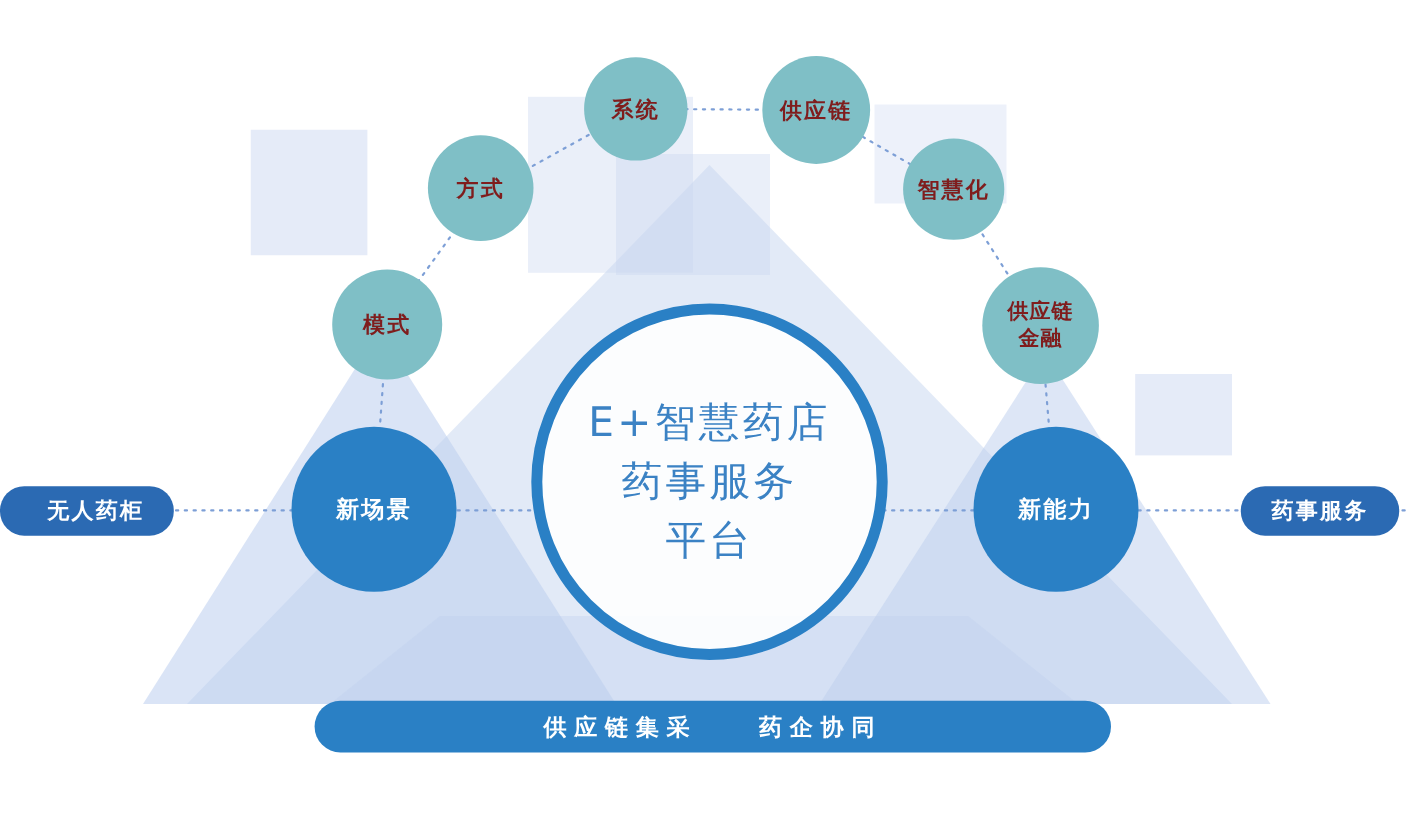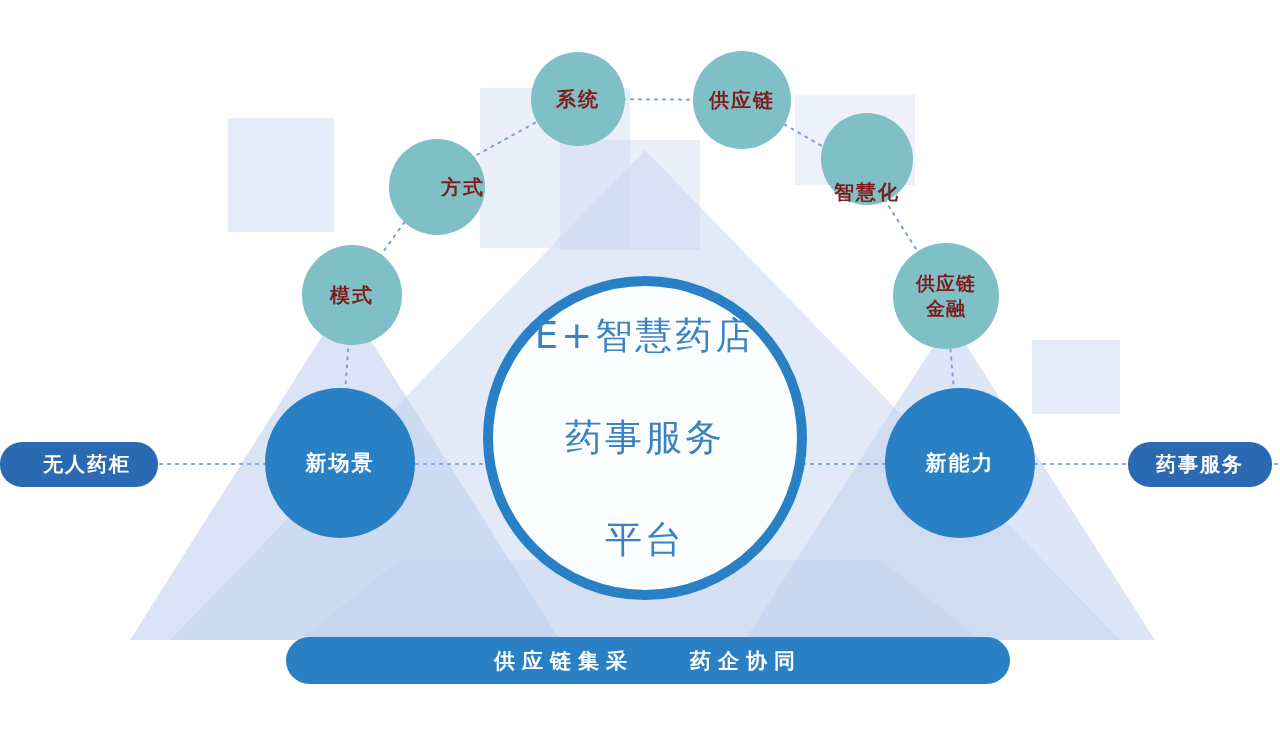--- a/index.html
+++ b/index.html
@@ -44,21 +44,20 @@
   }
   .center-circle{
     position:absolute;left:483px;top:276px;width:324px;height:324px;
     border-radius:50%;
     border:10px solid var(--center-border,#2a80c5);
     background:rgba(255,255,255,0.88);
     display:flex;flex-direction:column;align-items:center;justify-content:center;
     color:var(--center-text,#3b82c4);
     font-size:37px;font-weight:500;letter-spacing:3px;line-height:54px;
     text-align:center;
-    gap:48px;
   }
   .pill{
     position:absolute;top:442px;height:45px;
     background:var(--pill-blue,#2b6ab3);
     border-radius:22px;
     color:#ffffff;font-weight:bold;font-size:20px;letter-spacing:2px;
     display:flex;align-items:center;justify-content:center;
   }
   .pill-left{left:0;width:158px;padding-left:16px;}
   .pill-right{left:1128px;width:144px;}
@@ -89,30 +88,30 @@
 
   <svg class="layer" viewBox="0 0 1280 739" aria-hidden="true">
     <polyline class="connector" points="340,463 352,295 437,177 578,99 742,100 867,172 946,296 960,463"></polyline>
     <line class="connector" x1="0" y1="464" x2="487" y2="464"></line>
     <line class="connector" x1="803" y1="464" x2="1280" y2="464"></line>
   </svg>
 
   <div class="node sat" style="left:302px;top:245px;width:100px;height:100px;">
     <span>模式</span>
   </div>
-  <div class="node sat" style="left:389px;top:139px;width:96px;height:96px;align-items:flex-end;">
+  <div class="node sat" style="left:389px;top:123px;width:96px;height:96px;">
     <span>方式</span>
   </div>
   <div class="node sat" style="left:531px;top:52px;width:94px;height:94px;">
     <span>系统</span>
   </div>
   <div class="node sat" style="left:693px;top:51px;width:98px;height:98px;">
     <span>供应链</span>
   </div>
-  <div class="node sat" style="left:821px;top:113px;width:92px;height:92px;justify-content:flex-end;">
+  <div class="node sat" style="left:821px;top:126px;width:92px;height:92px;">
     <span>智慧化</span>
   </div>
   <div class="node sat small-text" style="left:893px;top:243px;width:106px;height:106px;">
     <span>供应链</span>
     <span>金融</span>
   </div>
 
   <div class="node hub" style="left:265px;top:388px;width:150px;height:150px;">
     <span>新场景</span>
   </div>

